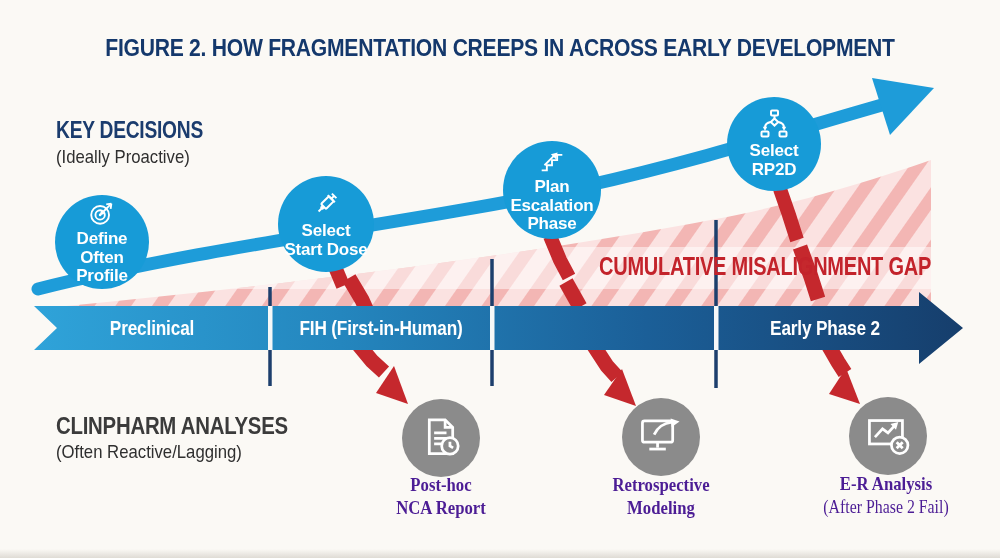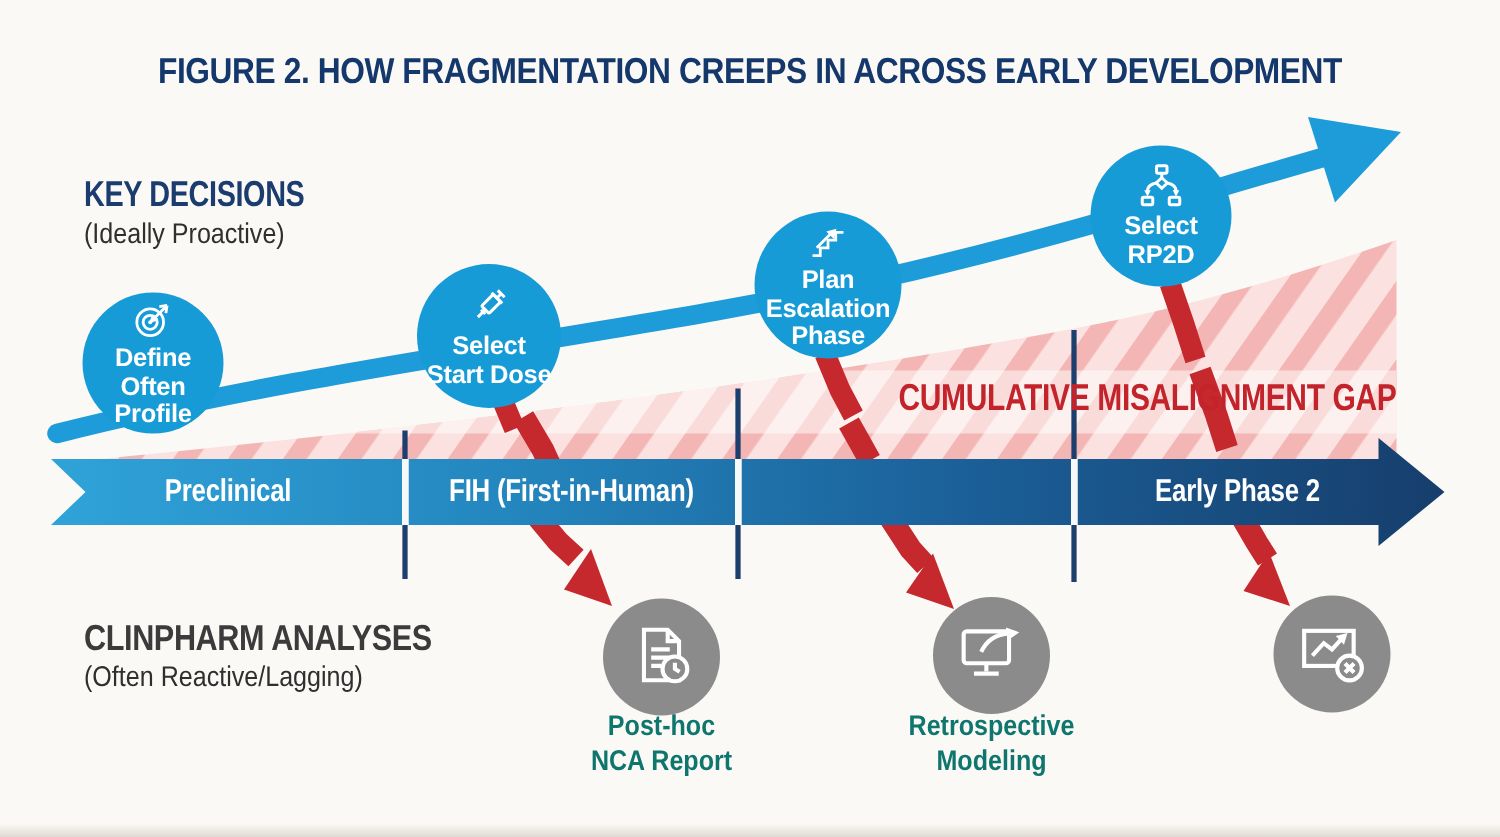--- a/index.html
+++ b/index.html
@@ -22,21 +22,21 @@
   .navy{color:#1b3c6e;} .ink{color:#3b3b3b;}
   .sidesub{font-size:19px;color:#2f2f2f;}
   .gaptext{font-size:25px;font-weight:bold;color:#c3232b;letter-spacing:-.3px;}
   .phasetext{font-size:21px;font-weight:bold;color:#ffffff;letter-spacing:-.2px;}
   .circle{position:absolute;border-radius:50%;display:flex;flex-direction:column;
     align-items:center;justify-content:center;text-align:center;color:#fff;}
   .circle.blue{background:#179bd7;}
   .circle.gray{background:#8b8b8b;}
   .circle .ctext{font-size:17px;font-weight:bold;line-height:1.1;letter-spacing:-.2px;display:block;}
   .circle svg{display:block;margin-bottom:2px;}
-  .anlabel{font-size:19px;font-weight:bold;color:#0f766e;line-height:1.2;}
+  .anlabel{font-size:19px;font-weight:bold;color:#4c1d95;line-height:1.2;font-family:Liberation Serif, serif;}
   .anlabel .normal{font-weight:normal;font-size:18px;}
   .bottom-smudge{position:absolute;left:0;bottom:0;width:1000px;height:9px;
     background:linear-gradient(to top, rgba(158,150,138,.30), rgba(158,150,138,0));}
 </style>
 </head>
 <body>
 
 <div id="canvas">
 
   <svg id="art" width="1000" height="558" viewBox="0 0 1000 558">
@@ -224,15 +224,19 @@
   </div>
 
   <div class="pin anlabel" style="left:441px;top:497px;">
     <span class="cx88"><span>Post-hoc</span><br>
     <span>NCA Report</span></span>
   </div>
   <div class="pin anlabel" style="left:661px;top:497px;">
     <span class="cx88"><span>Retrospective</span><br>
     <span>Modeling</span></span>
   </div>
+  <div class="pin anlabel" style="left:886px;top:496px;">
+    <span class="cx88"><span>E-R Analysis</span><br>
+    <span class="normal">(After Phase 2 Fail)</span></span>
+  </div>
 
   <div class="bottom-smudge"></div>
 </div>
 
 </body></html>

